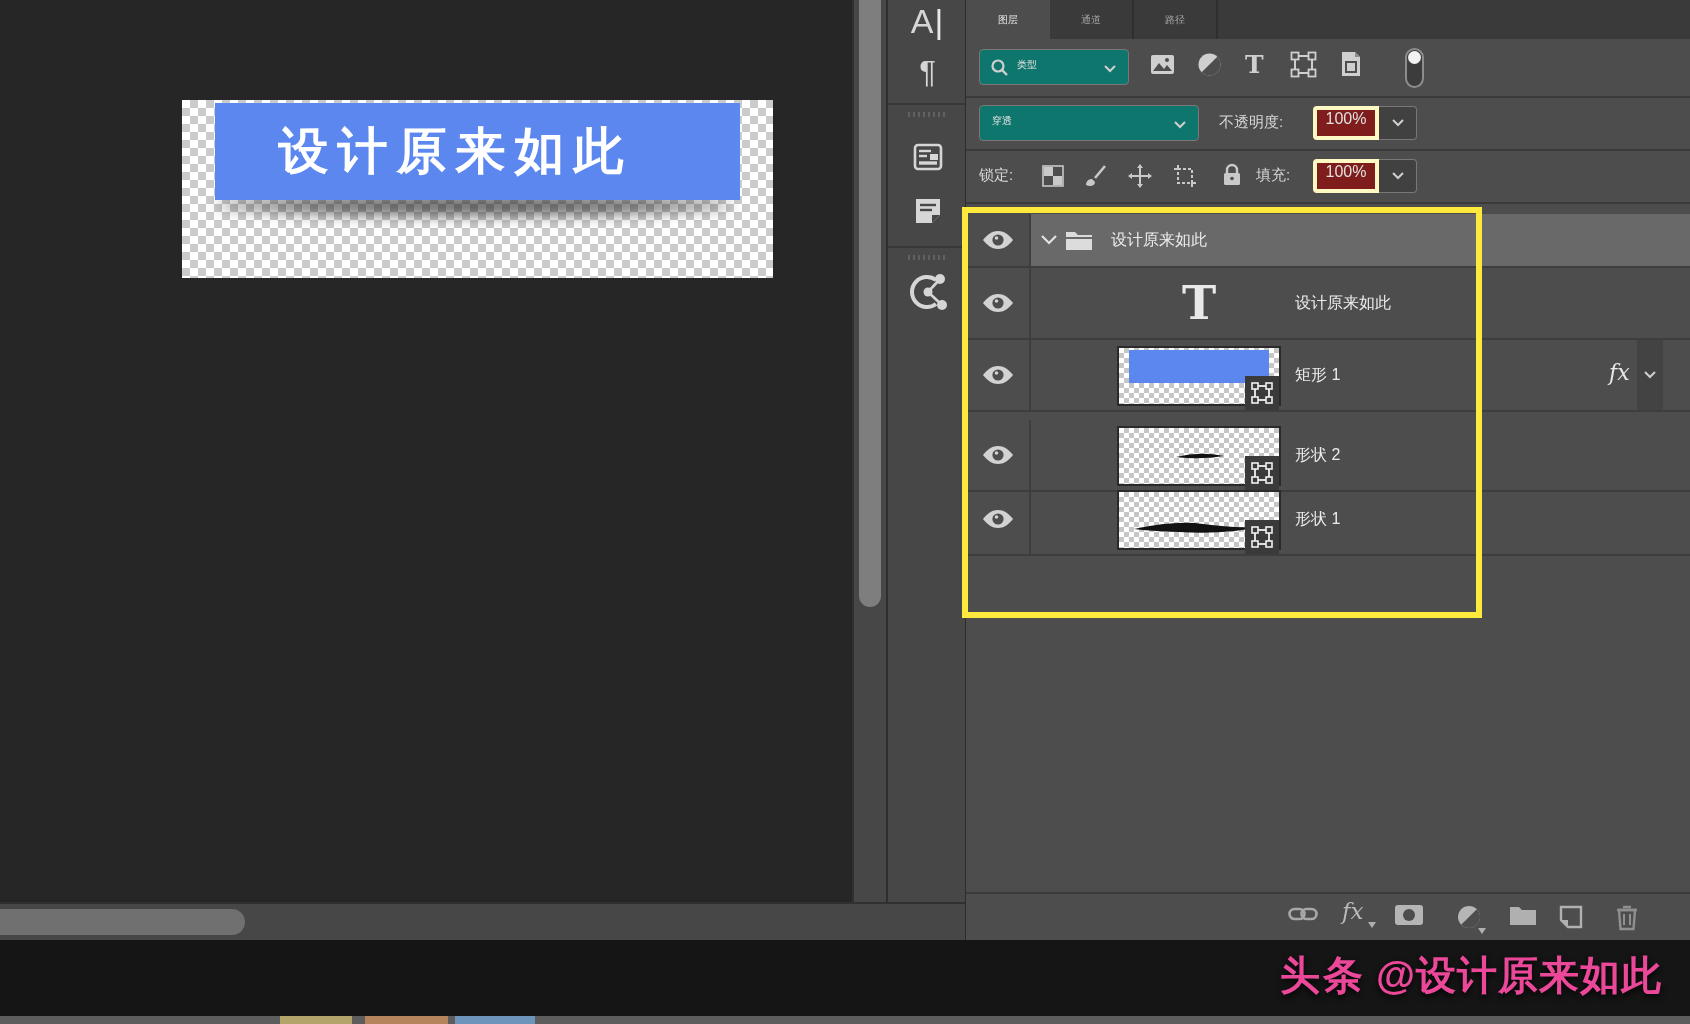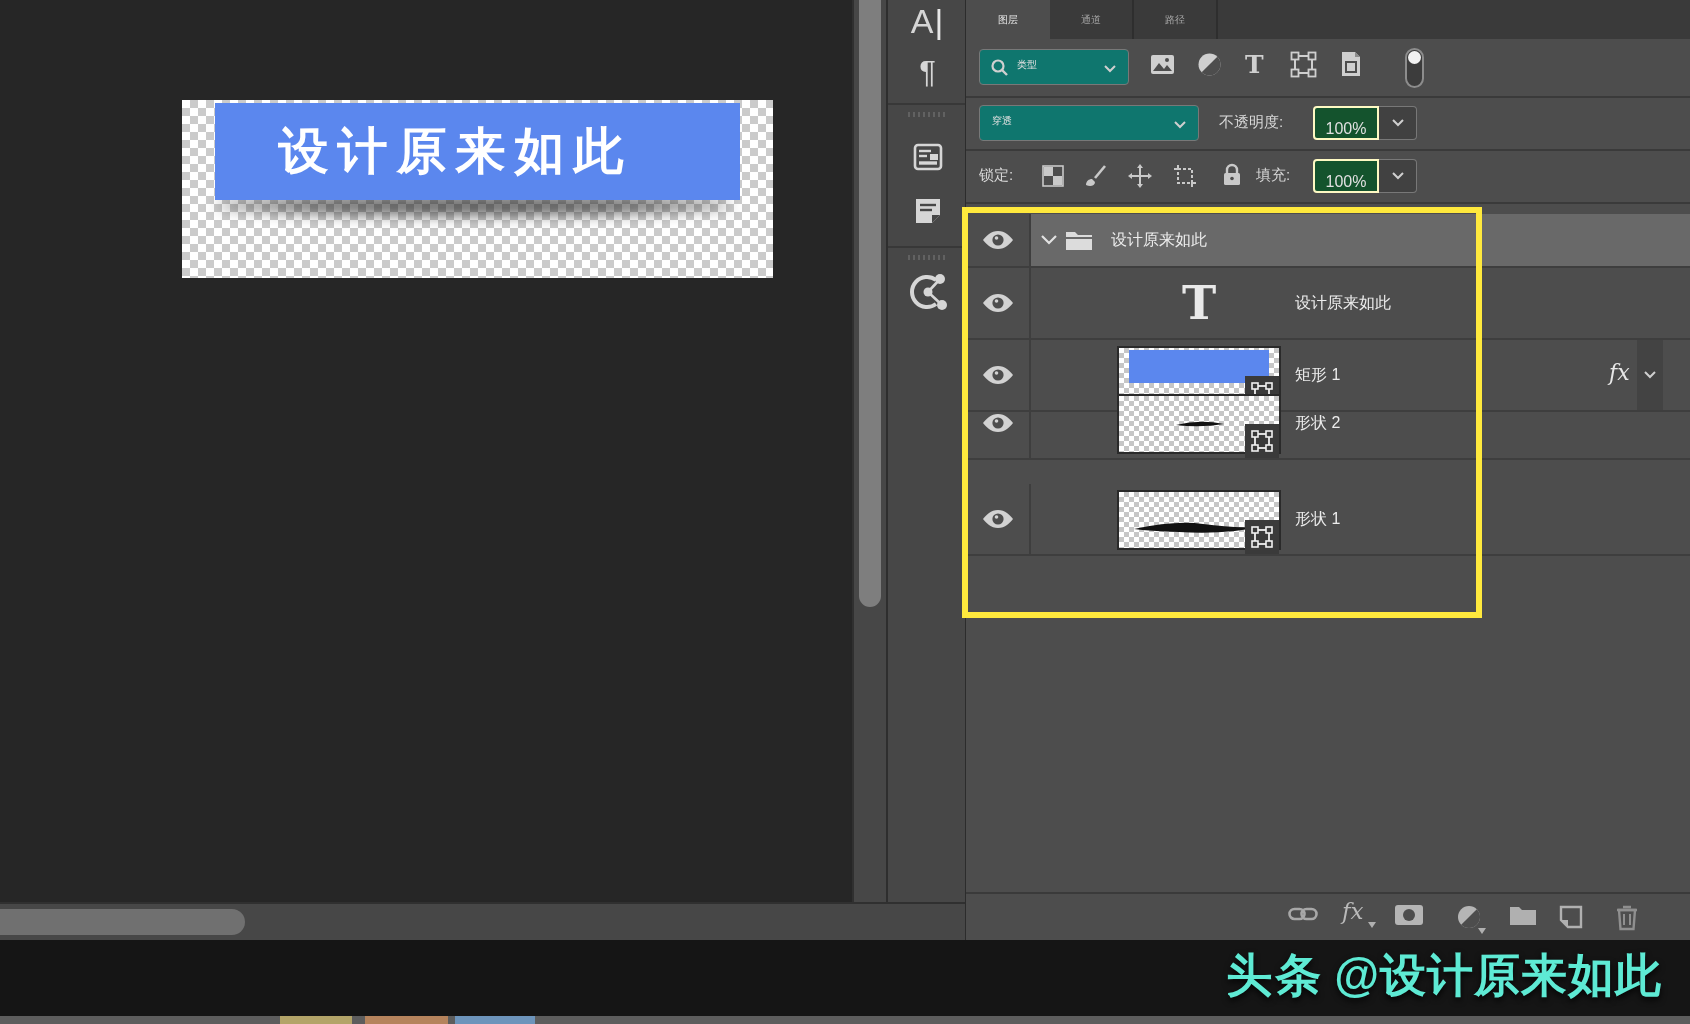--- a/index.html
+++ b/index.html
@@ -44,22 +44,22 @@
   .panel{left:965px;top:0;width:725px;height:940px;background:#4d4d4d;border-left:1px solid #2c2c2c;}
   .tabsbar{left:0;top:0;width:725px;height:39px;background:#3a3a3a;}
   .tab{top:0;height:39px;display:flex;align-items:center;justify-content:center;
     font-size:10px;color:#a6a6a6;border-right:2px solid #2e2e2e;box-sizing:border-box;}
   .tab.active{background:#4d4d4d;color:#e8e8e8;border-right:none;}
   .rowline{left:0;width:725px;height:2px;background:#3a3a3a;}
 
   .selbox{background:#0f766e;border:1px solid #787878;border-radius:4px;box-sizing:border-box;
     display:flex;align-items:center;color:#e0e0e0;font-size:10px;}
   .chev{width:12px;height:8px;}
-  .valbox{background:#14532d;border:2px solid #fef9c3;border-radius:4px 0 0 4px;box-sizing:border-box;
-    display:flex;align-items:flex-end;justify-content:center;color:#e0e0e0;font-size:16px;}
+  .valbox{background:#7f1d1d;border:4px solid #fef9c3;border-radius:4px 0 0 4px;box-sizing:border-box;
+    display:flex;align-items:flex-start;justify-content:center;color:#e0e0e0;font-size:16px;}
   .valchev{background:#414141;border:1px solid #787878;border-left:none;border-radius:0 4px 4px 0;
     box-sizing:border-box;display:flex;align-items:center;justify-content:center;}
   .plabel{color:#d8d8d8;font-size:15px;display:flex;align-items:center;}
 
   .toggle{left:439px;top:48px;width:19px;height:40px;border-radius:10px;
     background:#3c3c3c;border:2px solid #8d8d8d;box-sizing:border-box;}
   .toggle .ball{position:absolute;left:1px;top:1px;width:13px;height:13px;border-radius:50%;background:#f2f2f2;}
 
   
   .lrow{left:0;width:725px;border-bottom:2px solid #3e3e3e;box-sizing:border-box;}
@@ -76,21 +76,21 @@
   .yellow-box{left:962px;top:207px;width:520px;height:411px;border:6px solid #ffe93d;box-sizing:border-box;z-index:30;}
 
   
   .pfooter{left:0;top:892px;width:725px;height:48px;border-top:2px solid #3a3a3a;box-sizing:border-box;}
   .fic{top:10px;display:flex;align-items:center;justify-content:center;}
   .tri{position:absolute;width:0;height:0;border-left:4px solid transparent;border-right:4px solid transparent;
     border-top:6px solid #b0b0b0;}
 
   
   .black-strip{left:0;top:940px;width:1690px;height:76px;background:#151515;}
-  .watermark{position:absolute;right:28px;top:50%;transform:translateY(-54%);color:#5eead4;font-size:46px;
+  .watermark{position:absolute;right:28px;top:50%;transform:translateY(-54%);color:#ec4899;font-size:40px;
     font-weight:bold;text-shadow:0 3px 6px rgba(0,0,0,.85);letter-spacing:1px;white-space:nowrap;text-align:center;}
   .watermark .brand{font-weight:900;letter-spacing:3px;margin-right:10px;}
   .taskbar{left:0;top:1016px;width:1690px;height:8px;background:#5d5d5d;}
   .tseg{top:0;height:8px;}
 </style>
 </head>
 <body>
 
 <div class="screen">
 
@@ -330,21 +330,21 @@
             <rect x="2" y="2" width="6" height="6" fill="#3a3a3a" stroke="#f0f0f0" stroke-width="1.6"></rect>
             <rect x="16" y="2" width="6" height="6" fill="#3a3a3a" stroke="#f0f0f0" stroke-width="1.6"></rect>
             <rect x="2" y="16" width="6" height="6" fill="#3a3a3a" stroke="#f0f0f0" stroke-width="1.6"></rect>
             <rect x="16" y="16" width="6" height="6" fill="#3a3a3a" stroke="#f0f0f0" stroke-width="1.6"></rect>
           </svg>
       </div>
       <div class="abs lname" style="left:329px;top:0;">矩形 1</div>
       <div class="abs fxlabel" style="left:643px;top:20px;">fx</div>
     </div>
 
-    <div class="abs lrow" style="top:388px;height:72px;">
+    <div class="abs lrow" style="top:420px;height:72px;">
       <div class="abs eyecell">
         <svg width="32" height="20" viewBox="0 0 32 20">
             <path d="M16 1 C9 1 4 6 1 10 c3 4 8 9 15 9 s12-5 15-9 C28 6 23 1 16 1 z" fill="#d2d2d2"></path>
             <circle cx="16" cy="10" r="5.6" fill="#4d4d4d"></circle>
             <circle cx="14.5" cy="8" r="1.8" fill="#d2d2d2"></circle>
           </svg>
       </div>
       <div class="abs thumb checker-sm" style="top:8px;">
         <svg class="abs" style="left:55px;top:22px;" width="52" height="12" viewBox="0 0 52 12">
             <path d="M2 7 Q26 1 50 6 Q26 10 2 7 Z" fill="#121212"></path>

